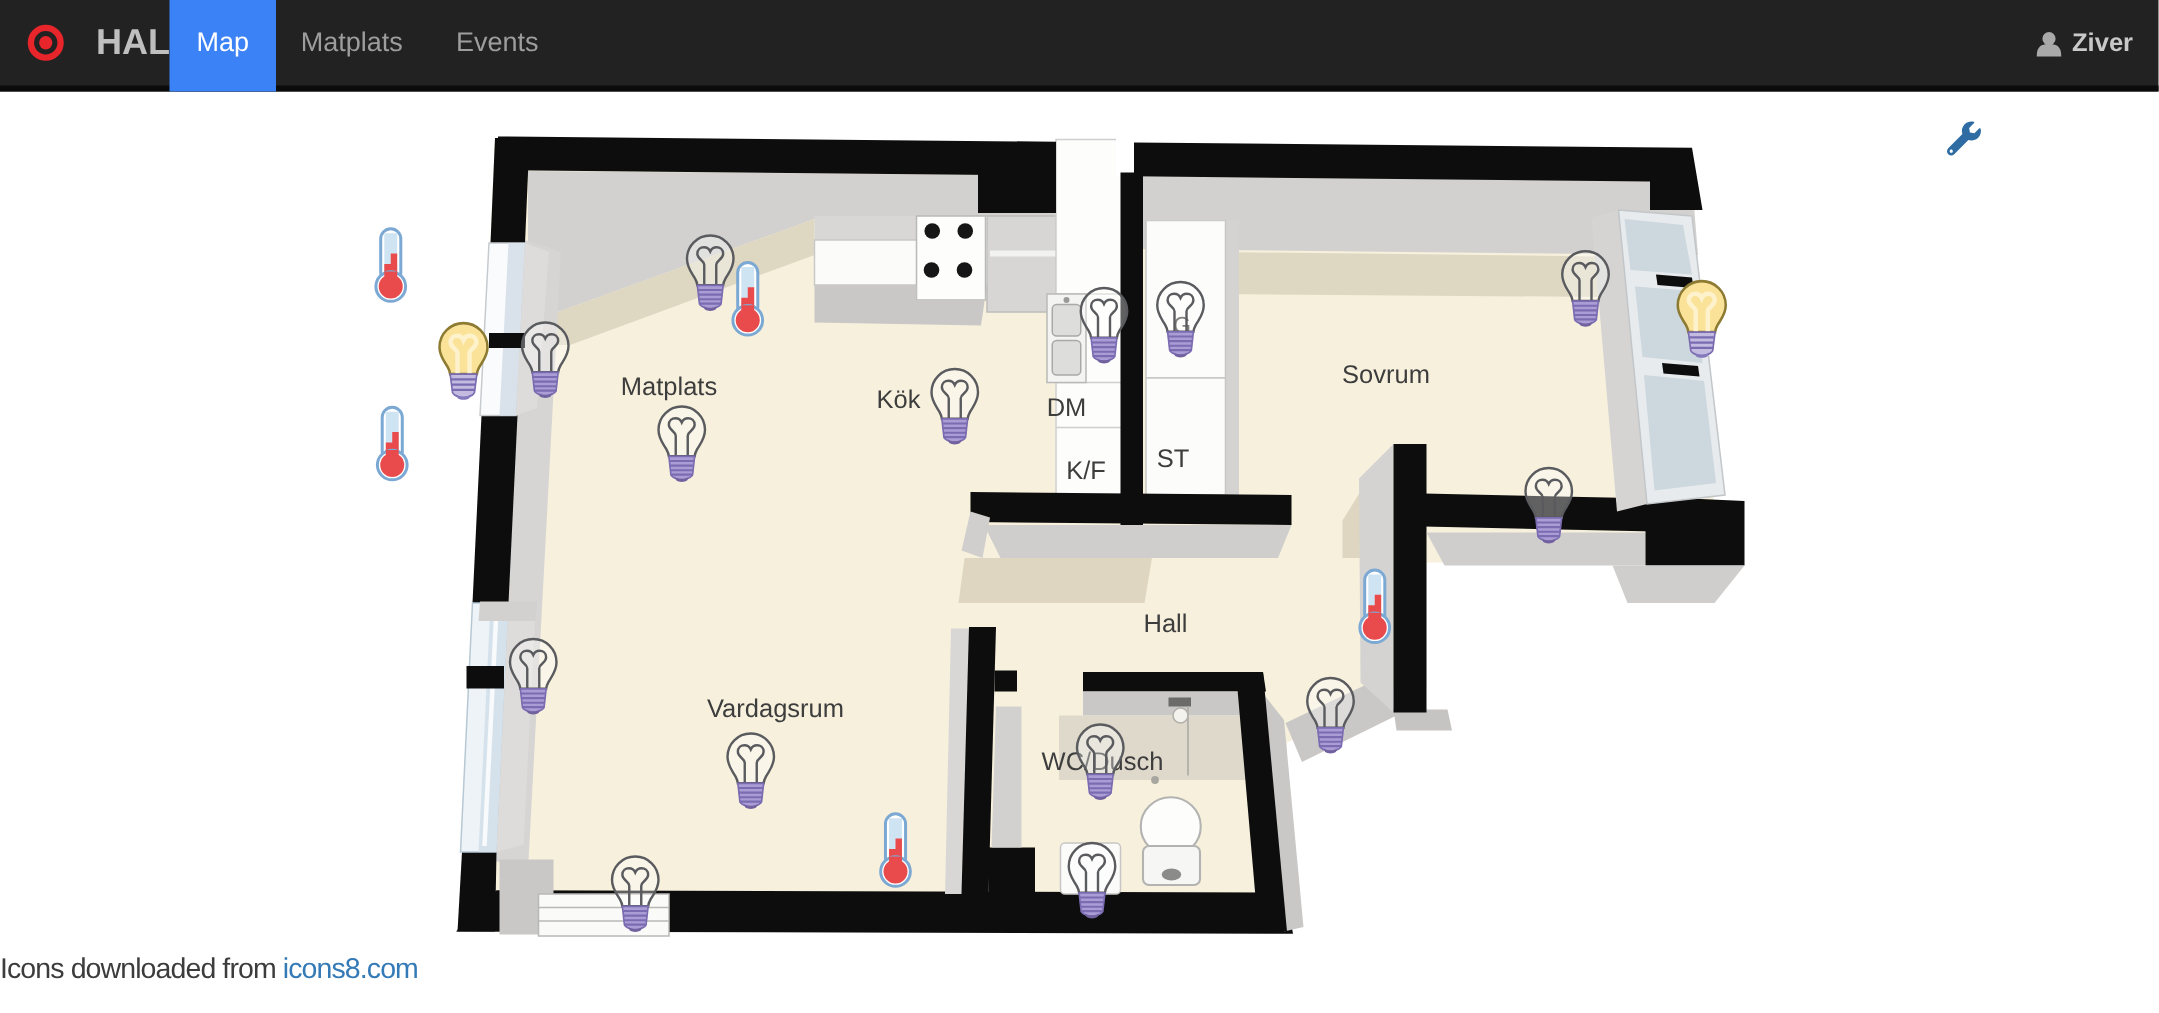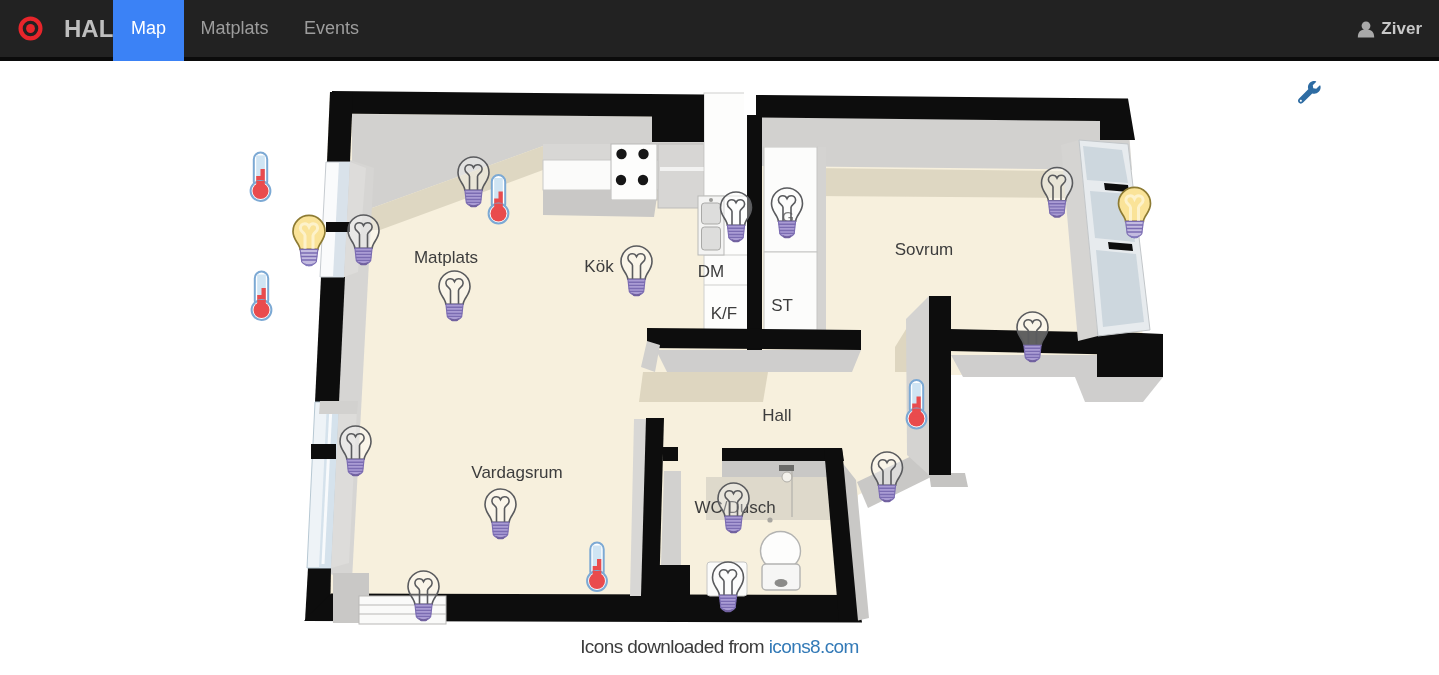--- a/index.html
+++ b/index.html
@@ -6,21 +6,21 @@
     font-family:"Liberation Sans", sans-serif;}
   #nav{position:absolute;left:0;top:0;width:1439px;height:57px;background:#222;
     border-bottom:4px solid #0b0b0b;z-index:10;}
   #brand{position:absolute;left:18px;top:0;height:57px;display:flex;align-items:center;}
   #brand .t{color:#bfbfbf;font-size:24px;font-weight:bold;margin-left:21px;letter-spacing:0px;}
   .tab{position:absolute;top:0;height:61px;line-height:57px;text-align:center;
     font-size:18px;color:#9d9d9d;}
   .tab.active{background:#3b82f6;color:#fff;}
   #user{position:absolute;right:17px;top:0;height:57px;display:flex;align-items:center;
     color:#c8c8c8;font-size:17px;font-weight:bold;text-align:center;}
-  #caption{position:absolute;left:0;top:636px;width:1439px;text-align:center;
+  #caption{position:absolute;left:0;top:636px;width:1439px;text-align:left;
     font-size:19px;letter-spacing:-0.6px;color:#3c3c3c;}
   #caption a{color:#337ab7;text-decoration:none;}
   svg{display:block;}
 </style>
 </head>
 <body>
 <div id="nav">
   <div id="brand">
     <svg width="25" height="25" viewBox="-13 -13 26 26">
       <circle r="10.3" fill="none" stroke="#e8252b" stroke-width="4.4"></circle>

